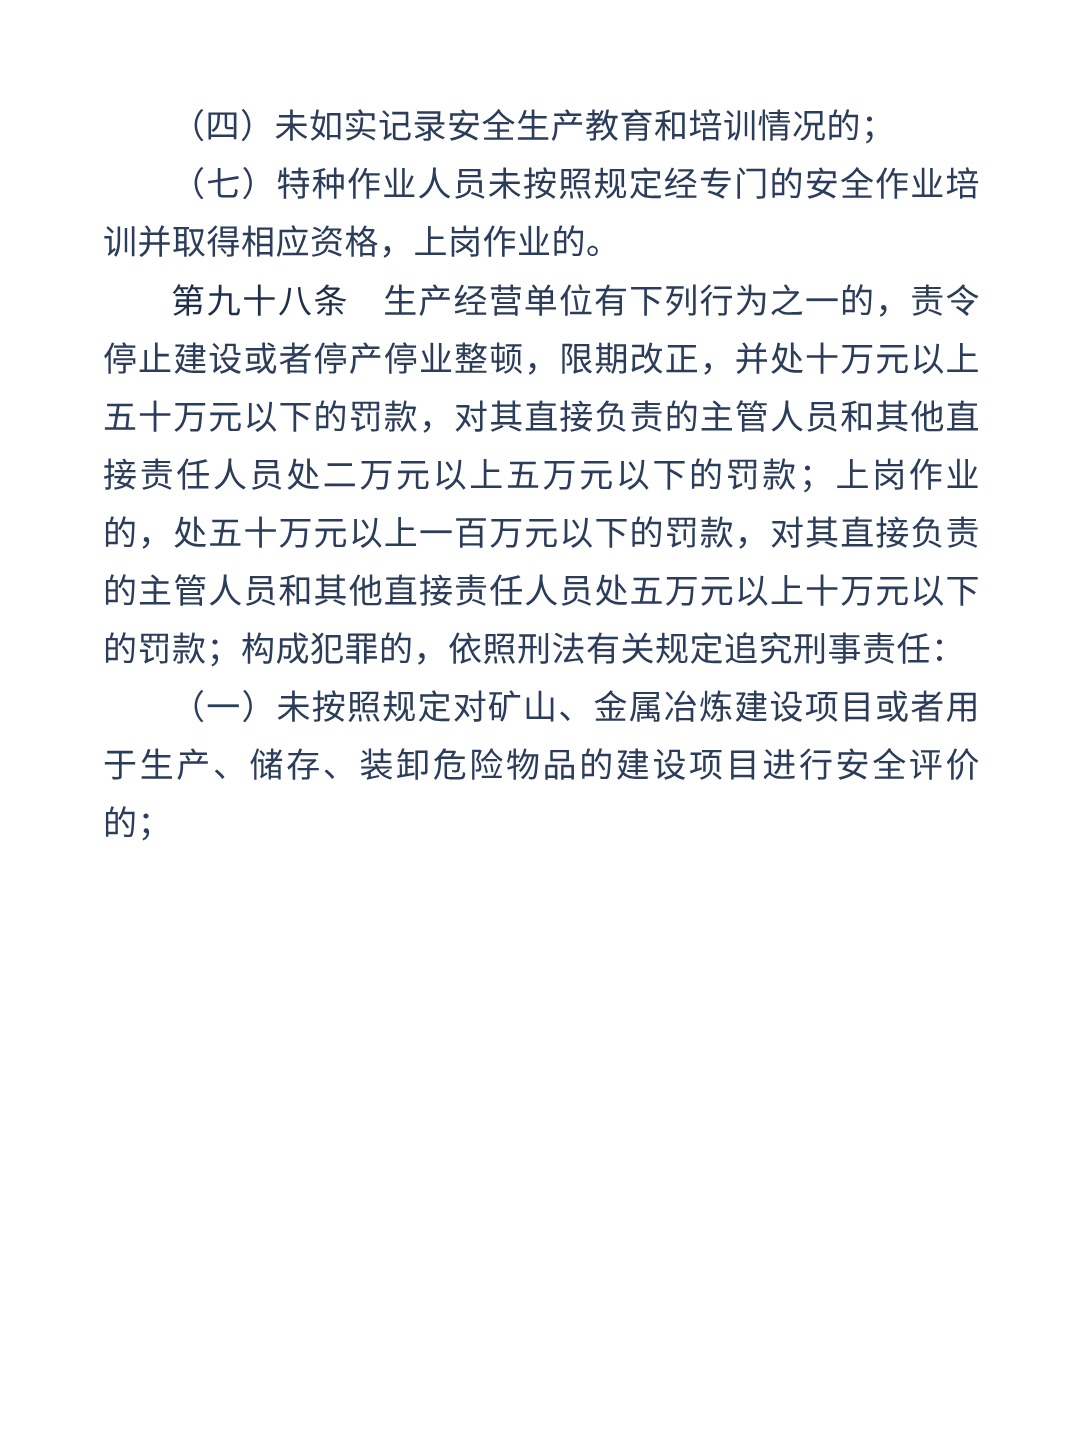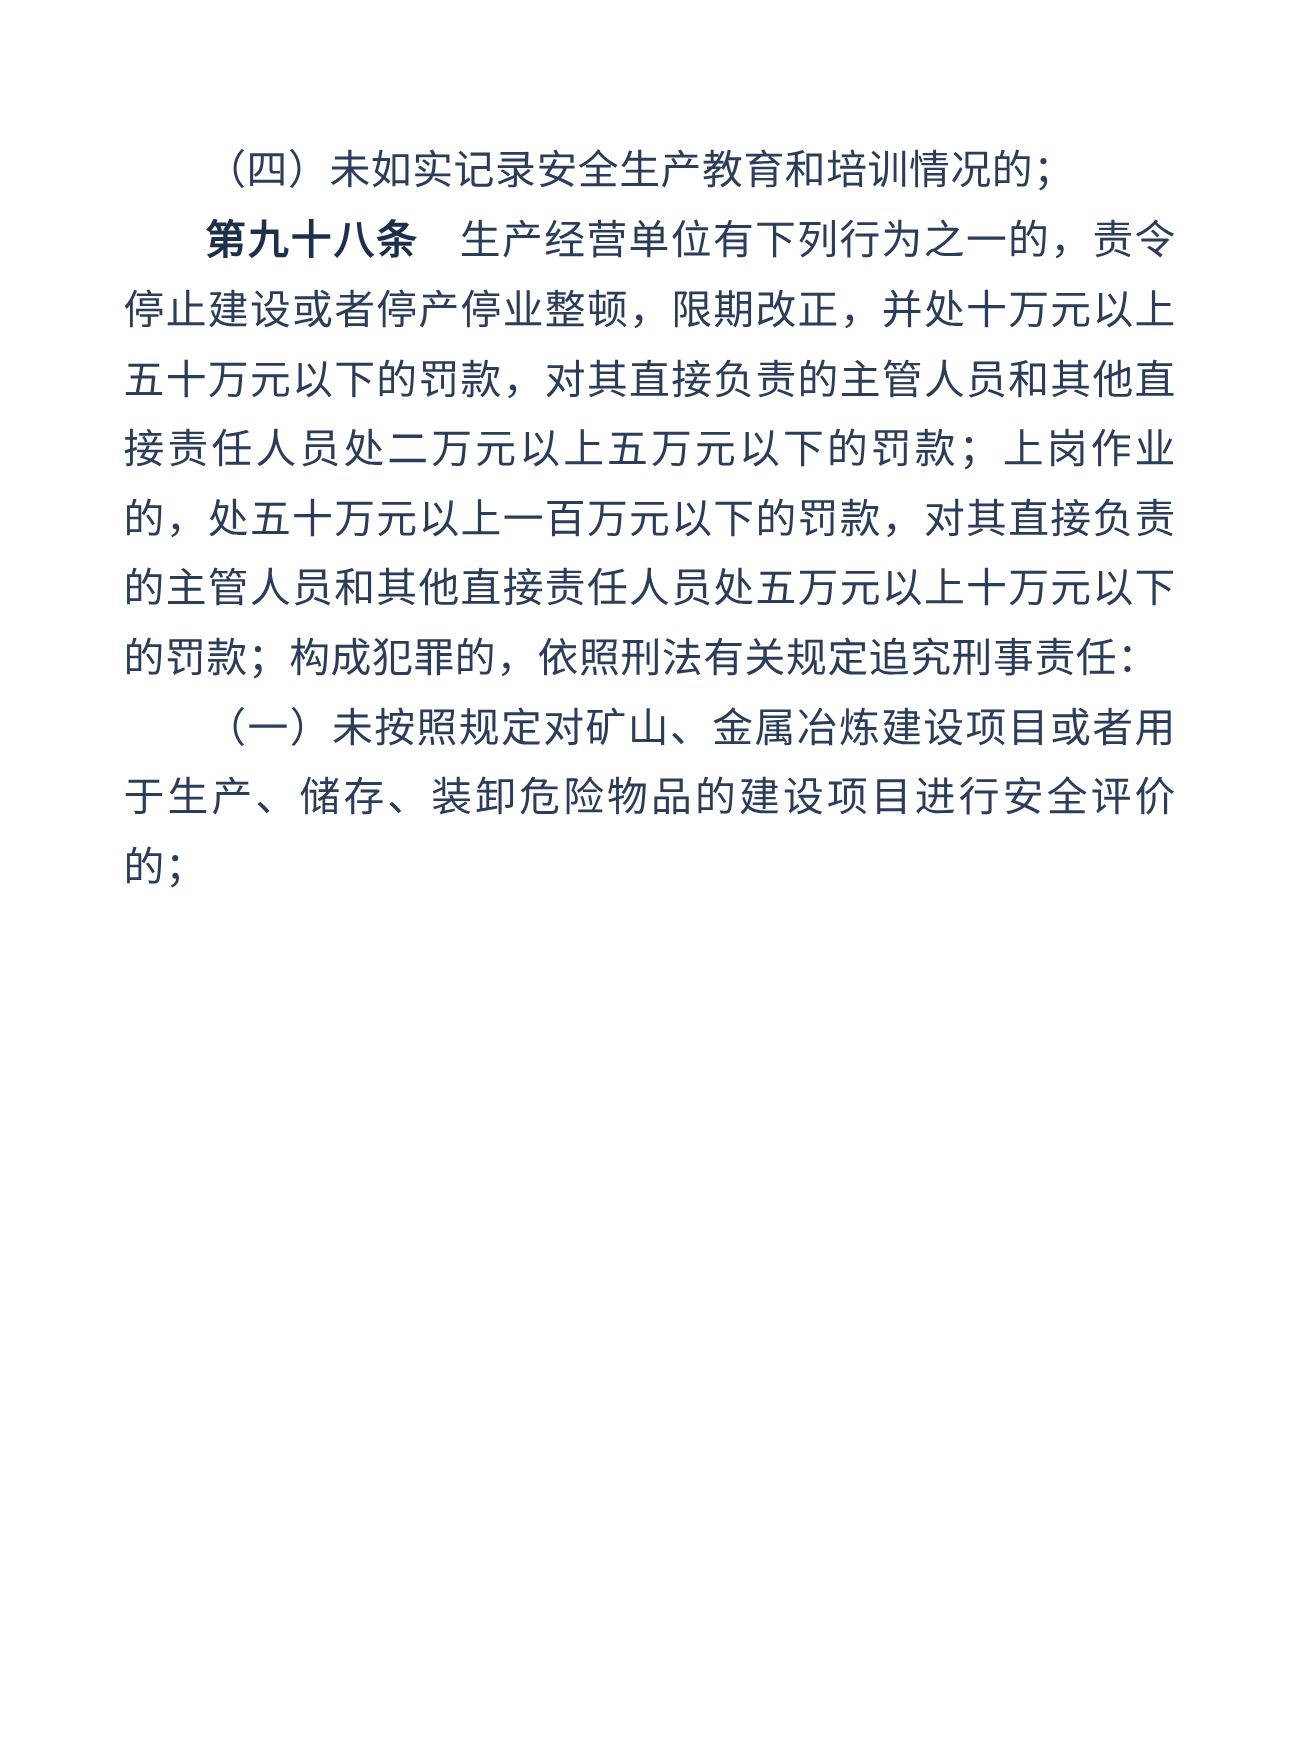--- a/index.html
+++ b/index.html
@@ -14,54 +14,57 @@
   .page {
     position: relative;
     width: 1080px;
     height: 1451px;
     background: #ffffff;
   }
 
   .page-content {
     position: absolute;
     left: 103px;
-    top: 114px;
+    top: 98px;
     width: 877px;
   }
 
   p.clause {
     font-family: "Liberation Serif", "DejaVu Serif", serif;
     font-size: 34px;
     line-height: 58px;
     color: #2b3d5a;
     text-align: justify;
     text-indent: 2em;
     letter-spacing: 0.5px;
   }
 
   .article-lead {
     font-family: "Liberation Sans", "DejaVu Sans", sans-serif;
-    font-weight: bold;
+    font-weight: normal;
     color: #1e2f4b;
     margin-right: 1em;
     letter-spacing: 1px;
   }
 </style>
 </head>
 <body>
 
 <div class="page">
   <div class="page-content">
 
     <p class="clause">
       <span>（四）未如实记录安全生产教育和培训情况的；</span>
     </p>
 
 
 
+    <p class="clause">
+      <span>（七）特种作业人员未按照规定经专门的安全作业培训并取得相应资格，上岗作业的。</span>
+    </p>
 
     <p class="clause">
       <span class="article-lead">第九十八条</span><span>生产经营单位有下列行为之一的，责令停止建设或者停产停业整顿，限期改正，并处十万元以上五十万元以下的罚款，对其直接负责的主管人员和其他直接责任人员处二万元以上五万元以下的罚款；上岗作业的，处五十万元以上一百万元以下的罚款，对其直接负责的主管人员和其他直接责任人员处五万元以上十万元以下的罚款；构成犯罪的，依照刑法有关规定追究刑事责任：</span>
     </p>
 
     <p class="clause">
       <span>（一）未按照规定对矿山、金属冶炼建设项目或者用于生产、储存、装卸危险物品的建设项目进行安全评价的；</span>
     </p>
 
 

